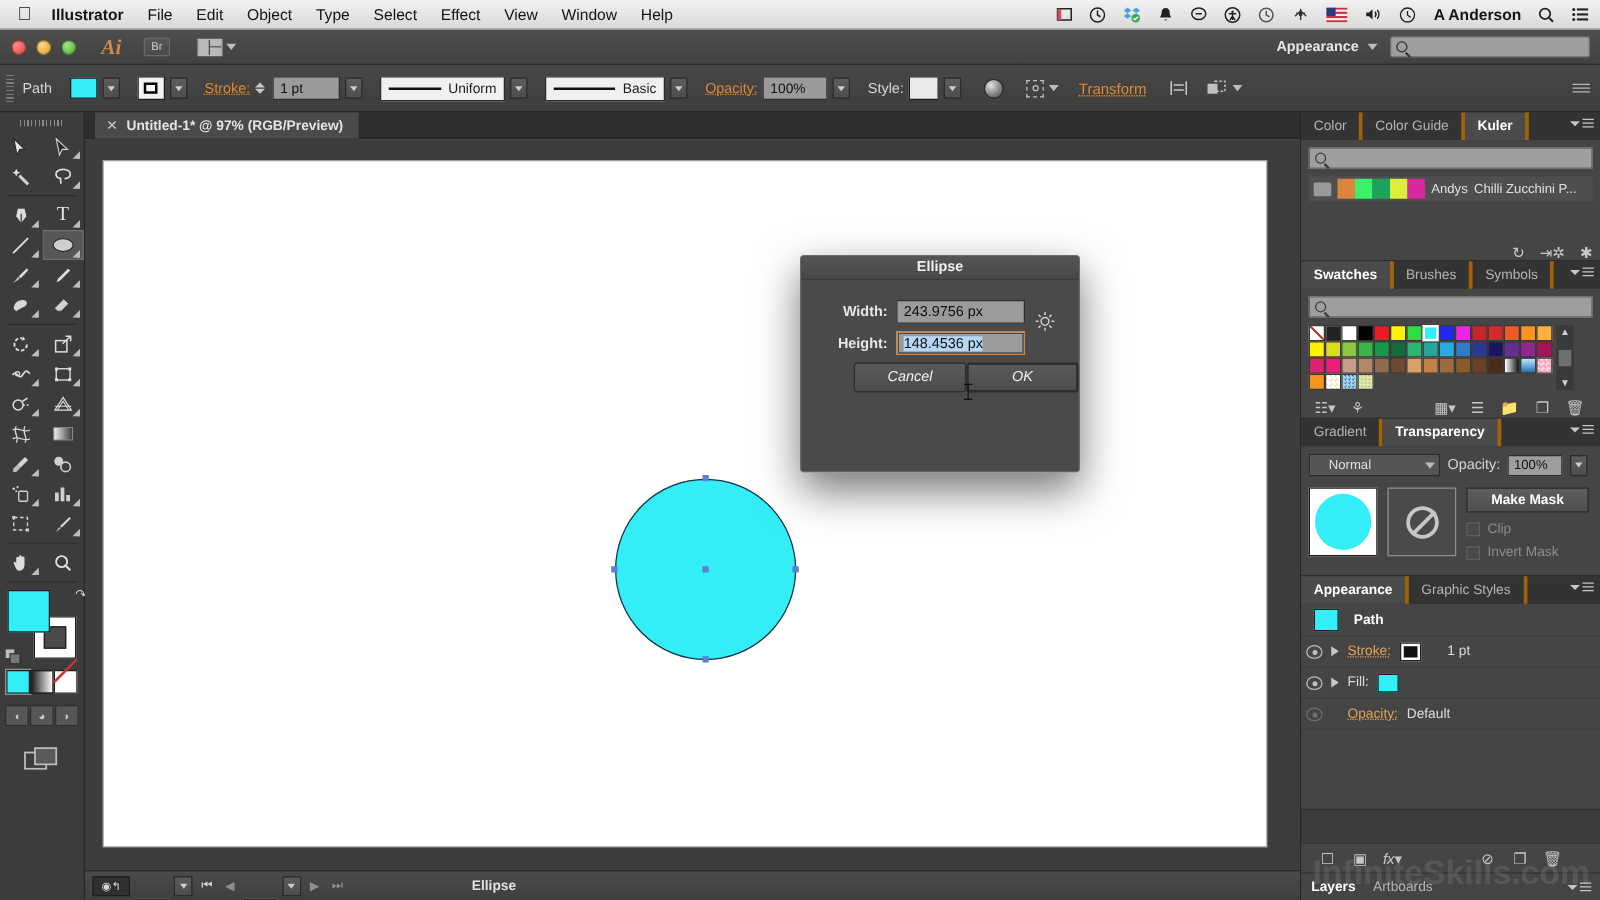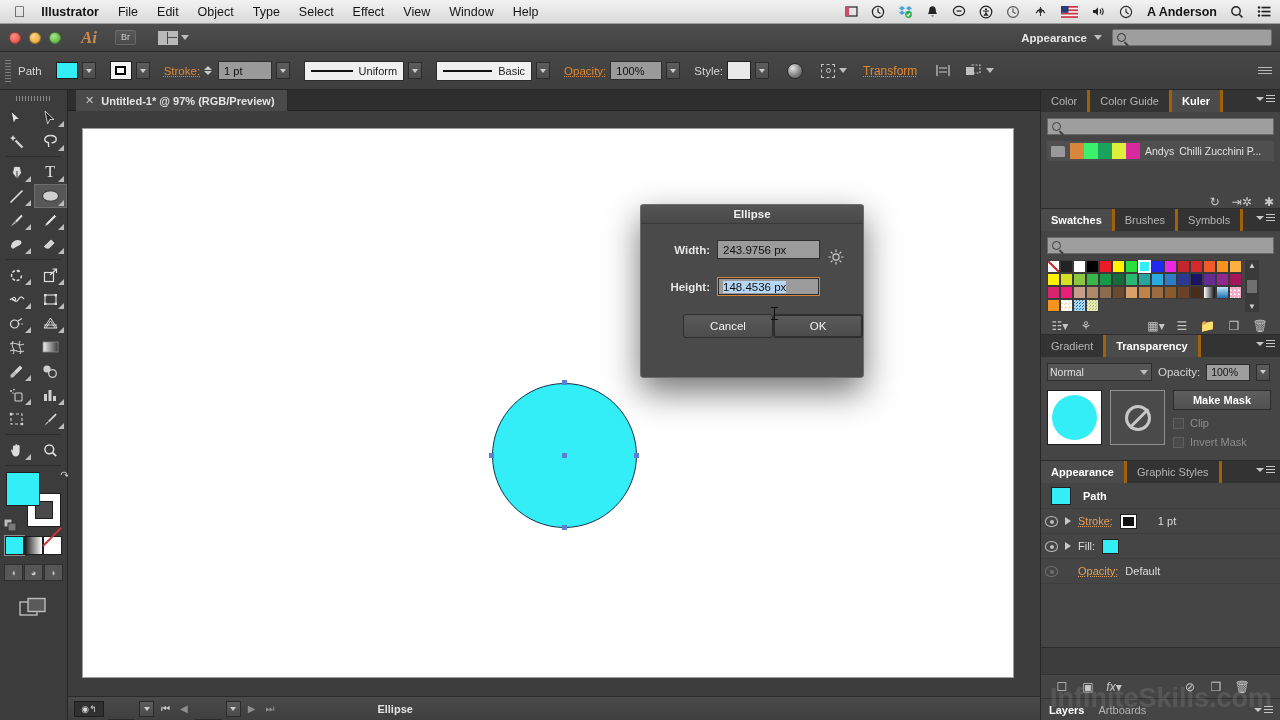--- a/index.html
+++ b/index.html
@@ -211,21 +211,21 @@
   .sw-cols i.sel { outline: 2px solid #ffffff; outline-offset: -2px; z-index: 2; position: relative;}
   .sw-scroll { width: 14px; margin-left: 3px; background: #3a3a3a; display:flex;flex-direction:column;align-items:center;justify-content:space-between; padding: 1px 0;}
   .sw-scroll .t { color: #cfcfcf; font-size: 8px; }
   .sw-scroll .bar { width: 10px; height: 13px; background: #6f6f6f; }
   .panel-foot { display: flex; align-items: center; gap: 0; margin-top: 7px; color: #c5c5c5; font-size: 12px; }
   .panel-foot .fi { width: 26px; text-align: center; }
 
   
   .tr-row1 { display: flex; align-items: center; gap: 6px; }
   .blend-sel { width: 105px; height: 18px; background: #555; border: 1px solid #2c2c2c;
-     display:flex;align-items:center;justify-content:space-between;padding:0 3px 0 2px;color:#e0e0e0;font-size:10.5px;}
+     display:flex;align-items:center;justify-content:space-between;padding:0 3px 0 15px;color:#e0e0e0;font-size:10.5px;}
   .op-field { width: 44px; height: 17px; background: #9e9e9e; border: 1px solid #2c2c2c; color: #141414;
      font-size: 10.5px; display:flex;align-items:center;padding-left:4px;}
   .tr-row2 { display: flex; gap: 8px; margin-top: 9px; align-items: flex-start; }
   .thumb-box { width: 55px; height: 55px; background: #fff; border: 1px solid #1e1e1e; display:flex;align-items:center;justify-content:center;}
   .thumb-box .circ { width: 45px; height: 45px; border-radius: 50%; background: #33edf7; }
   .mask-box { width: 55px; height: 55px; background: #4a4a4a; border: 1px solid #8f8f8f; display:flex;align-items:center;justify-content:center;}
   .noentry { width: 26px; height: 26px; border-radius: 50%; border: 3px solid #c7c7c7; position: relative; }
   .noentry::after { content:''; position:absolute; left: -2px; top: 9px; width: 26px; height: 3px; background: #c7c7c7; transform: rotate(-45deg); }
   .make-mask { width: 98px; height: 20px; background: linear-gradient(#5e5e5e,#505050); border:1px solid #2c2c2c;
      display:flex;align-items:center;justify-content:center;color:#fff;font-size:11px;font-weight:bold;}
@@ -258,28 +258,28 @@
     box-shadow: 0 14px 34px rgba(0,0,0,.55); border-radius: 3px;
   }
   .dialog {
     position: absolute; left: 640px; top: 204px; width: 224px; height: 174px;
     background: #4a4a4a; border: 1px solid #6d6d6d; border-radius: 3px; overflow: hidden;
   }
   .dlg-title { height: 19px; background: linear-gradient(#555555,#484848);
      border-bottom: 1px solid #3a3a3a; display: flex; align-items: center; justify-content: center;
      color: #f0f0f0; font-size: 11.5px; font-weight: bold; }
   .dlg-body { padding: 16px 0 0 22px; position: relative; }
-  .dlg-field-row { display: flex; align-items: center; margin-bottom: 18px; }
+  .dlg-field-row { display: flex; align-items: center; margin-bottom: 6px; }
   .dlg-lab { width: 47px; text-align: right; margin-right: 7px; color: #e6e6e6; font-size: 11.5px; font-weight: bold; }
   .dlg-input { width: 103px; height: 19px; background: #9b9b9b; border: 1px solid #2f2f2f;
      color: #111; font-size: 11.5px; display: flex; align-items: center; padding-left: 5px; }
   .dlg-input.focus { background: #9b9b9b; border: 1px solid #d6863c; box-shadow: 0 0 0 1px #2f2f2f inset; }
   .dlg-input.focus span { background: #b6d6f5; }
   .chain { position: absolute; right: 18px; top: 24px; color: #cccccc; font-size: 14px; }
-  .dlg-buttons { display: flex; gap: 0; margin-top: 18px; margin-left: 20px; }
+  .dlg-buttons { display: flex; gap: 0; margin-top: 6px; margin-left: 20px; font-style: italic; }
   .dlg-btn { width: 90px; height: 24px; border-radius: 3px;
     background: linear-gradient(#5a5a5a,#4c4c4c); border: 1px solid #2e2e2e;
     display: flex; align-items: center; justify-content: center; color: #f2f2f2; font-size: 11.5px; }
   .dlg-btn.primary { border: 2px solid #2e2e2e; font-weight: normal; }
   .cursor-i { position: absolute; left: 133px; top: 83px; width: 1px; height: 13px; background: #111; }
   .cursor-i::before, .cursor-i::after { content:''; position:absolute; left:-3px; width:7px; height:1px; background:#111; }
   .cursor-i::before { top: 0; } .cursor-i::after { bottom: 0; }
 
   
   .watermark {

